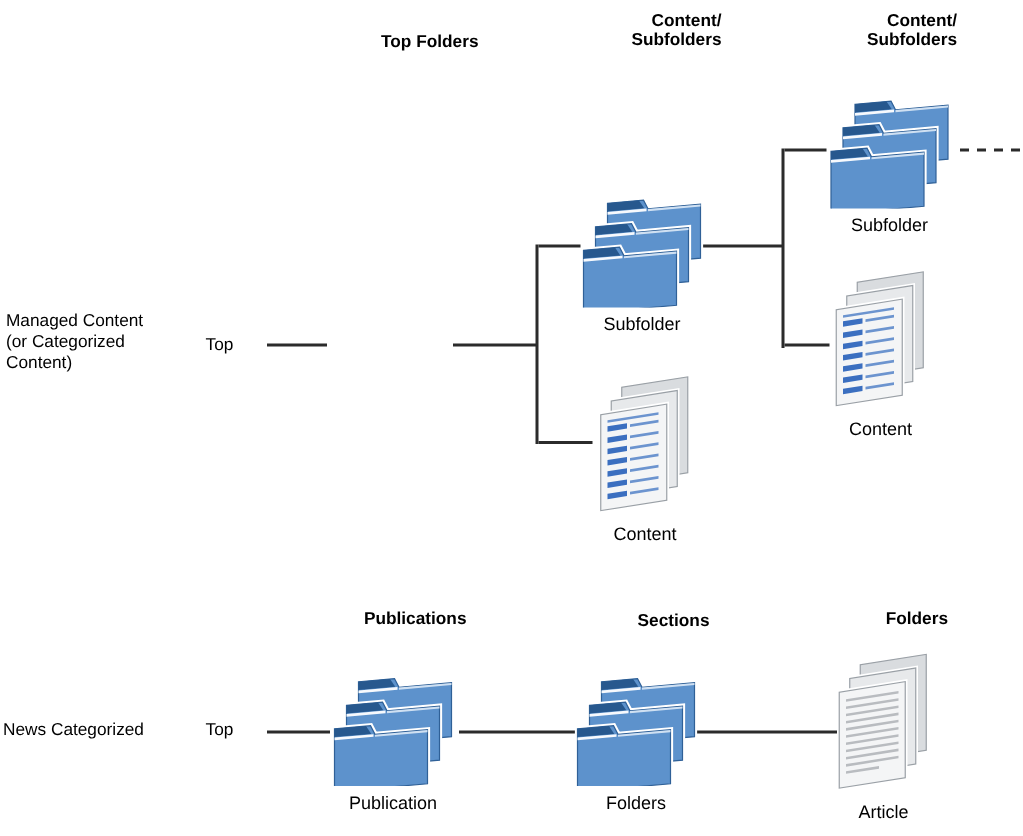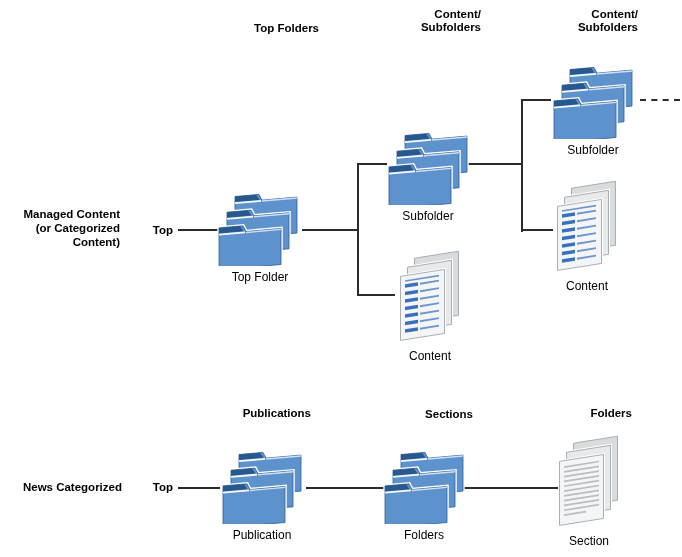--- a/index.html
+++ b/index.html
@@ -33,22 +33,22 @@
     position:absolute;
     font-size:11.5px;
     font-weight:bold;
     text-align:right;
     line-height:1.15;
     white-space:pre-line;
   }
   .rowlabel{
     position:absolute;
     font-size:11.5px;
-    font-weight:bold;
-    text-align:right;
+    font-weight:normal;
+    text-align:left;
     line-height:1.2;
     white-space:pre-line;
   }
   .node{
     position:absolute;
     display:flex;
     flex-direction:column;
   }
   .caption{
     font-size:12px;
@@ -184,26 +184,20 @@
   <div class="cline" style="left:466px;top:163px;width:56px"></div>
   <div class="cline v" style="left:521px;top:99px;height:133px"></div>
   <div class="cline" style="left:523px;top:99px;width:28px"></div>
   <div class="cline" style="left:523px;top:229px;width:30px"></div>
   <div class="cline dashed" style="left:640px;top:99px;width:40px"></div>
 
   <div class="cline" style="left:178px;top:487px;width:42px"></div>
   <div class="cline" style="left:306px;top:487px;width:78px"></div>
   <div class="cline" style="left:464px;top:487px;width:94px"></div>
 
-  <div class="node" style="left:216px;top:186px;width:88px">
-    <svg class="icon" width="84" height="80">
-        <use href="#sym-folders"></use>
-      </svg>
-    <div class="caption">Top Folder</div>
-  </div>
 
   <div class="node" style="left:386px;top:125px;width:84px">
     <svg class="icon" width="84" height="80">
         <use href="#sym-folders"></use>
       </svg>
     <div class="caption">Subfolder</div>
   </div>
 
   <div class="node" style="left:397px;top:249px;width:66px">
     <svg class="icon" width="66" height="96">
@@ -237,16 +231,16 @@
     <svg class="icon" width="84" height="80">
         <use href="#sym-folders"></use>
       </svg>
     <div class="caption">Folders</div>
   </div>
 
   <div class="node" style="left:556px;top:434px;width:66px">
     <svg class="icon" width="66" height="96">
         <use href="#sym-doc-article"></use>
       </svg>
-    <div class="caption">Section</div>
+    <div class="caption">Article</div>
   </div>
 
 </div>
 
 </body></html>

